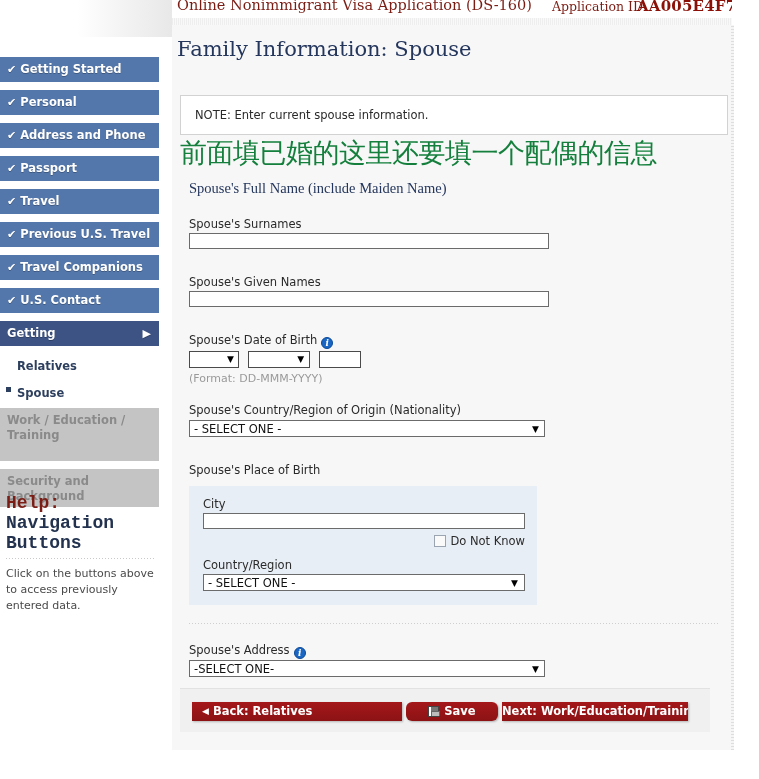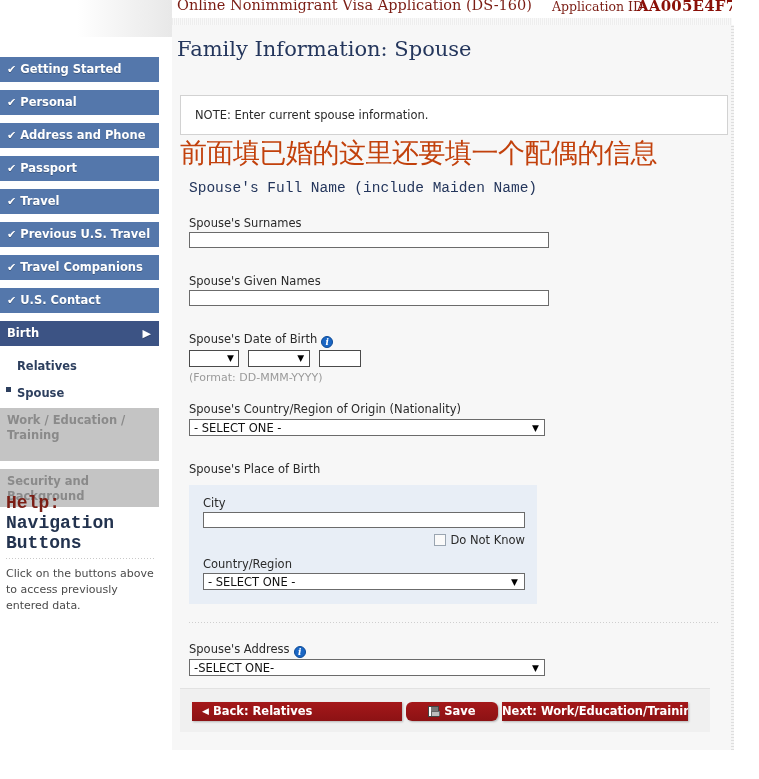--- a/index.html
+++ b/index.html
@@ -192,34 +192,34 @@
     font-size: 11.5px;
     color: #2a2a2a;
   }
 
   .cn-overlay {
     position: absolute;
     left: 8px; top: 113px;
     width: 552px;
     font-family: "DejaVu Sans", "Liberation Sans", sans-serif;
     font-size: 27px;
-    color: #c2410c;
+    color: #15803d;
     white-space: nowrap;
     letter-spacing: -0.5px;
     line-height: 30px;
   }
 
   .form-area {
     position: absolute;
     left: 8px; top: 155px;
     width: 548px;
   }
 
   .sec-head {
-    font-family: Liberation Mono, monospace;
+    font-family: Liberation Serif, serif;
     font-size: 14.5px;
     color: #24365c;
     margin: 0 0 16px 9px;
   }
 
   .field { margin: 0 0 0 9px; }
   .fl {
     font-size: 11.5px;
     color: #2a2a2a;
     display: inline-block;
@@ -481,21 +481,21 @@
       <span class="chk">✔</span><span>Previous U.S. Travel</span>
     </div>
     <div class="nav-item">
       <span class="chk">✔</span><span>Travel Companions</span>
     </div>
     <div class="nav-item">
       <span class="chk">✔</span><span>U.S. Contact</span>
     </div>
 
     <div class="nav-item active">
-      <span>Birth</span>
+      <span>Getting</span>
       <span class="arrow">▶</span>
     </div>
 
     <div class="nav-sub">
       <span>Relatives</span>
     </div>
     <div class="nav-sub current">
       <span class="bullet"></span>
       <span>Spouse</span>
     </div>

